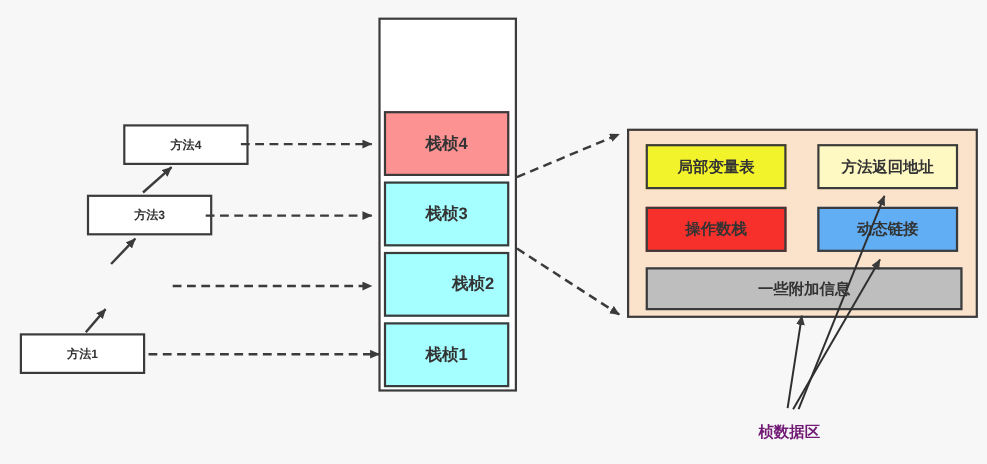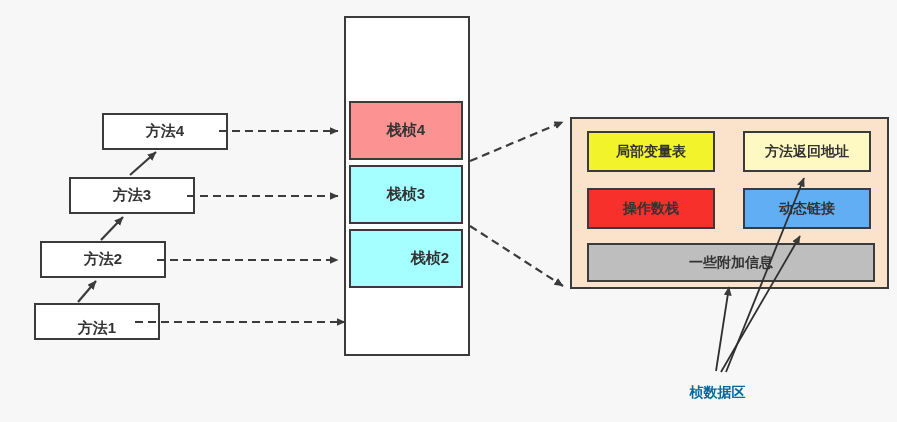--- a/index.html
+++ b/index.html
@@ -19,25 +19,25 @@
   }
   .box{
     position:absolute;
     border:2px solid #3b3b3b;
     display:flex;align-items:center;justify-content:center;
     font-weight:bold;color:#333;
     box-sizing:border-box;
     z-index:2;
   }
   
-  .method{background:#ffffff;width:126px;height:37px;font-size:15px;}
+  .method{background:#ffffff;width:114px;height:37px;font-size:11px;margin-left:10px;}
   .m4{left:102px;top:113px;}
   .m3{left:69px;top:177px;}
   .m2{left:40px;top:241px;}
-  .m1{left:34px;top:303px;align-items:flex-end;}
+  .m1{left:8px;top:303px;}
   
   .stack{
     position:absolute;left:344px;top:16px;width:126px;height:340px;
     background:#ffffff;border:2px solid #3b3b3b;box-sizing:border-box;z-index:1;
   }
   .frame{width:114px;height:59px;font-size:15px;}
   .f4{left:349px;top:101px;}
   .f3{left:349px;top:165px;}
   .f2{left:349px;top:229px;}
   .f1{left:349px;top:293px;}
@@ -48,21 +48,21 @@
   }
   .cell{width:128px;height:41px;font-size:14px;}
   .c-lv {left:587px;top:131px;}
   .c-ra {left:743px;top:131px;}
   .c-os {left:587px;top:188px;}
   .c-dl {left:743px;top:188px;}
   .c-info{left:587px;top:243px;width:288px;height:39px;}
   
   .caption{
     position:absolute;left:660px;top:384px;width:115px;
-    text-align:center;font-size:14px;font-weight:bold;color:#0369a1;z-index:2;
+    text-align:center;font-size:14px;font-weight:bold;color:#701a75;z-index:2;
   }
 </style>
 </head>
 <body>
 
 <div class="canvas">
 
   <svg class="overlay" viewBox="0 0 897 422" xmlns="http://www.w3.org/2000/svg">
     <defs>
       <marker id="ah" markerWidth="10" markerHeight="9" refX="8.5" refY="4" orient="auto" markerUnits="userSpaceOnUse">
@@ -94,36 +94,36 @@
       <line x1="726" y1="372" x2="804" y2="178" marker-end="url(#ah)"></line>
     </g>
   </svg>
 
   <div class="box method m4">
     <span>方法4</span>
   </div>
   <div class="box method m3">
     <span>方法3</span>
   </div>
-  <div class="box method m2">
-    <span>方法2</span>
-  </div>
   <div class="box method m1">
     <span>方法1</span>
   </div>
 
   <div class="stack"></div>
   <div class="box frame f4" style="background: rgb(252, 146, 146);">
     <span>栈桢4</span>
   </div>
   <div class="box frame f3" style="background: rgb(165, 254, 255);">
     <span>栈桢3</span>
   </div>
   <div class="box frame f2" style="background: rgb(165, 254, 255); padding-left: 48px;">
     <span>栈桢2</span>
+  </div>
+  <div class="box frame f1" style="background: rgb(165, 254, 255);">
+    <span>栈桢1</span>
   </div>
 
   <div class="panel" style="background: rgb(251, 226, 203);"></div>
   <div class="box cell c-lv" style="background: rgb(243, 243, 43);">
     <span>局部变量表</span>
   </div>
   <div class="box cell c-ra" style="background: #fef9c3;">
     <span>方法返回地址</span>
   </div>
   <div class="box cell c-os" style="background: rgb(248, 48, 44);">

